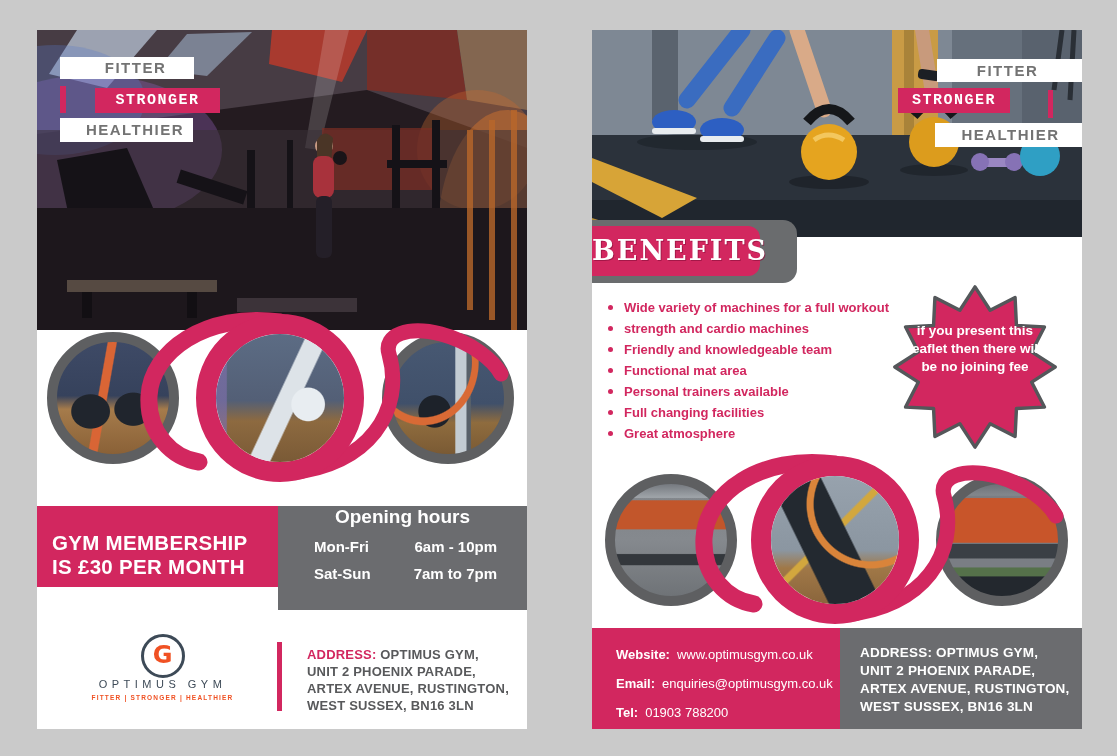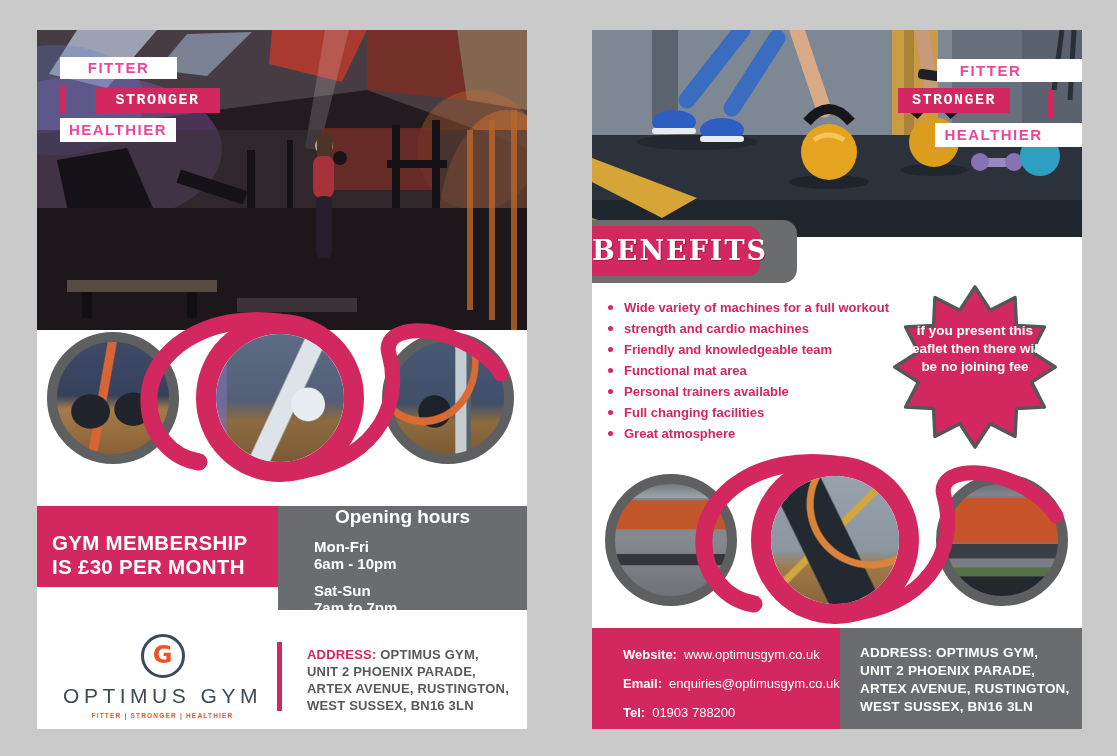--- a/index.html
+++ b/index.html
@@ -5,21 +5,21 @@
   html,body{margin:0;padding:0;background:#cacaca;font-family:"Liberation Sans",sans-serif;}
   .canvas{position:relative;width:1117px;height:756px;background:#cacaca;overflow:hidden;}
   .page{position:absolute;top:30px;width:490px;height:699px;background:#ffffff;overflow:hidden;}
   .page1{left:37px;}
   .page2{left:592px;}
   .abs{position:absolute;}
   svg{display:block;}
 
   
   .tag{position:absolute;font-weight:bold;font-size:15px;letter-spacing:1.5px;text-align:center;z-index:6;}
-  .tag-white{background:#ffffff;color:#ec4899;}
+  .tag-white{background:#ffffff;color:#737373;padding-left:17px;}
   .tag-pink{background:#d2275f;color:#ffffff;font-family:Liberation Mono, monospace;}
   .tick{position:absolute;background:#d2275f;z-index:6;}
 
   .p1-t1{left:23px;top:27px;width:117px;height:22px;line-height:22px;}
   .p1-tick{left:23px;top:56px;width:6px;height:27px;}
   .p1-t2{left:58px;top:58px;width:125px;height:25px;line-height:25px;}
   .p1-t3{left:23px;top:88px;width:116px;height:24px;line-height:24px;}
 
   .p2-t1{left:345px;top:29px;width:145px;height:23px;line-height:23px;padding-right:38px;box-sizing:content-box;width:107px;}
   .p2-t2{left:306px;top:58px;width:112px;height:25px;line-height:25px;}
@@ -69,46 +69,46 @@
     linear-gradient(180deg, transparent 12%, #c8552a 13% 52%, transparent 53%),
     linear-gradient(180deg, transparent 53%, #3a3f45 54% 66%, transparent 67%),
     linear-gradient(180deg, transparent 74%, #55714a 75% 82%, #23282e 83% 100%),
     #7a7e84;}
 
   
   .band1-pink{left:0;top:476px;width:241px;height:81px;background:#d2275f;z-index:2;}
   .membership{padding:25px 0 0 15px;width:220px;color:#fff;font-weight:bold;font-size:20.5px;line-height:1.18;letter-spacing:.3px;}
   .band1-gray{left:241px;top:476px;width:249px;height:104px;background:#6b6c6f;z-index:2;color:#fff;}
   .hours-title{text-align:center;font-weight:bold;font-size:19px;}
-  .hours-row{display:flex;justify-content:space-between;padding:0 30px 0 36px;font-weight:bold;font-size:15px;margin-top:10px;flex-direction:column;}
+  .hours-row{display:flex;justify-content:space-between;padding:0 30px 0 36px;font-weight:bold;font-size:15px;margin-top:10px;}
 
   
   .logo1{left:18px;top:604px;width:215px;text-align:center;z-index:2;}
   .gcircle{width:38px;height:38px;border:3px solid #3d4a57;border-radius:50%;margin:0 auto;color:#f05123;font-weight:bold;font-size:24px;line-height:36px;font-family:"DejaVu Sans",sans-serif;}
-  .logoname{margin-top:6px;font-size:21px;letter-spacing:4.5px;color:#3d4a57;}
+  .logoname{font-size:11px;letter-spacing:4.5px;color:#3d4a57;}
   .logotag{margin-top:4px;font-size:6.5px;letter-spacing:1.2px;color:#f05123;font-weight:bold;}
   .divider1{left:240px;top:612px;width:5px;height:69px;background:#d2275f;}
   .addr1{left:270px;top:616px;width:212px;font-size:13px;font-weight:bold;line-height:1.32;color:#58595b;letter-spacing:.2px;z-index:2;}
   .addr1 .plabel{color:#d2275f;text-align:center;}
 
   
   .ben-shadow{left:0;top:190px;width:205px;height:63px;background:#6a6c6e;border-radius:0 14px 14px 0;z-index:2;}
   .ben-box{left:0;top:196px;width:168px;height:50px;background:#d2275f;border-radius:0 12px 12px 0;z-index:3;
     color:#fff;font-family:"DejaVu Serif",serif;font-weight:bold;font-size:27px;letter-spacing:2px;text-align:center;line-height:50px;
     text-shadow:1px 1px 0 rgba(140,15,60,.65);}
   .bullets{left:16px;top:268px;width:310px;z-index:2;}
   .bullet-item{display:flex;align-items:flex-start;height:21px;}
   .bullet-dot{width:5px;height:5px;border-radius:50%;background:#d2275f;margin:7px 11px 0 0;flex:0 0 auto;}
   .bullet-text{font-size:13px;font-weight:bold;color:#d2275f;line-height:19px;}
 
   .burst-svg{left:295px;top:249px;width:176px;height:176px;z-index:2;}
   .burst-text{left:316px;top:292px;width:134px;text-align:center;color:#fff;font-weight:bold;font-size:13.5px;line-height:1.35;z-index:3;}
 
   
-  .bar2-pink{left:0;top:598px;width:248px;height:101px;background:#d2275f;z-index:2;color:#fff;box-sizing:border-box;padding:19px 0 0 31px;}
+  .bar2-pink{left:0;top:598px;width:248px;height:101px;background:#d2275f;z-index:2;color:#fff;box-sizing:border-box;padding:19px 0 0 24px;}
   .contact-row{font-size:13px;margin-bottom:14px;}
   .contact-row .clabel{font-weight:bold;margin-right:7px;}
   .bar2-gray{left:248px;top:598px;width:242px;height:101px;background:#6b6c6f;z-index:2;box-sizing:border-box;padding:16px 8px 0 20px;}
   .addr2-line{color:#fff;font-size:13.5px;font-weight:bold;line-height:1.34;letter-spacing:.2px;}
 </style>
 </head>
 <body>
 
 <div class="canvas">
 

